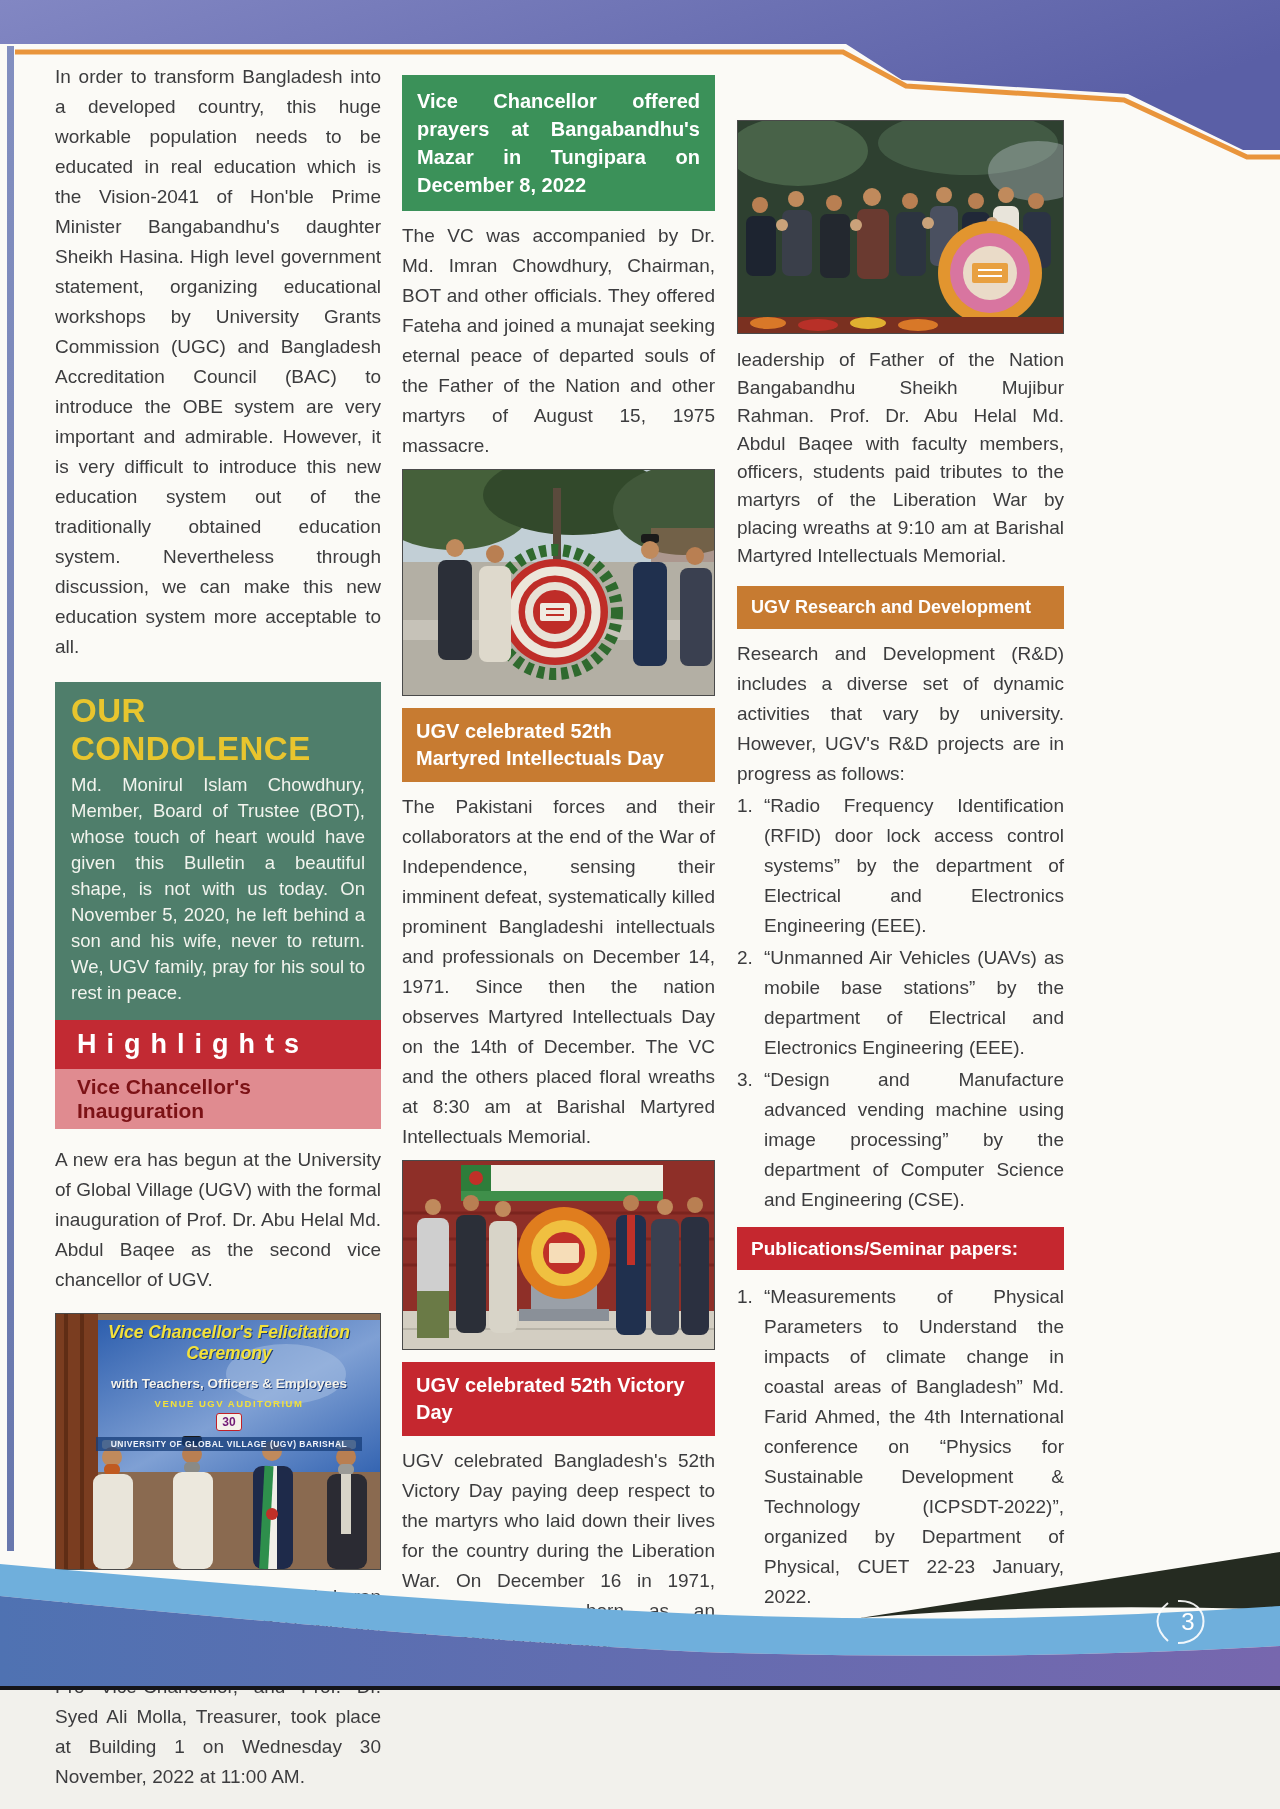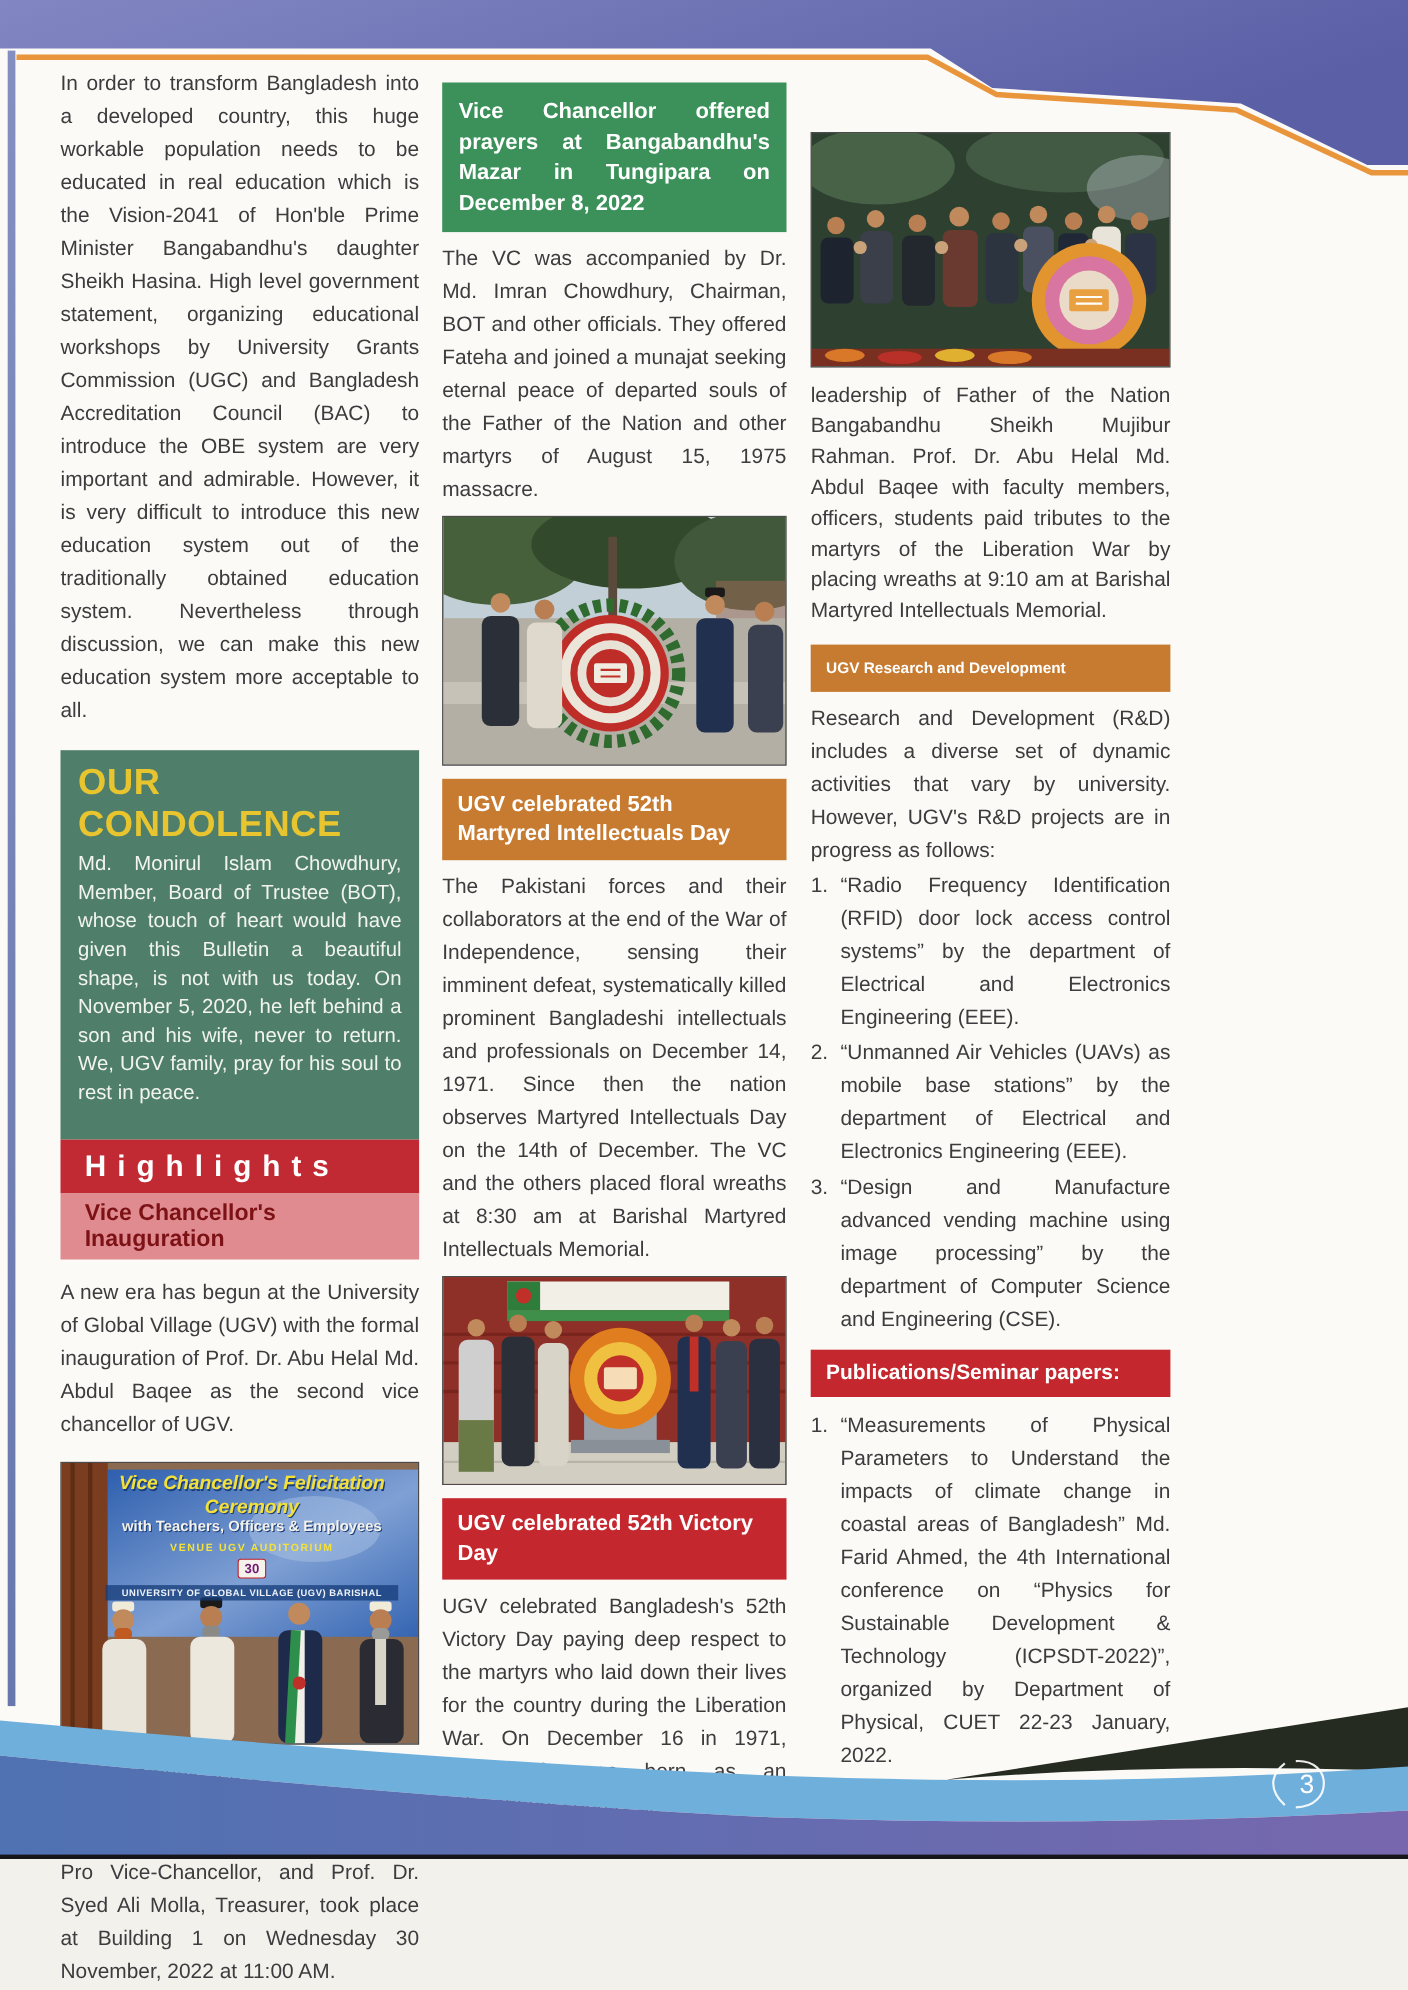--- a/index.html
+++ b/index.html
@@ -15,40 +15,40 @@
   .bottom-deco{top:1540px;height:160px;}
   .left-strip{position:absolute;left:7px;top:46px;width:7px;height:1505px;
     background:linear-gradient(#6d7cb6,#4e60a0);opacity:.85;}
   .col{position:absolute;}
   .col-left{left:55px;top:62px;width:326px;}
   .col-mid{left:402px;top:75px;width:313px;}
   .col-right{left:737px;top:120px;width:327px;}
   .bt{font-size:19px;line-height:30px;color:#3c3c3e;text-align:justify;}
   .bt-tight{line-height:28px;}
   
-  .condolence{margin-top:20px;background:#4f7e6b;padding:10px 16px 30px 16px;}
+  .condolence{margin-top:20px;background:#4f7e6b;padding:10px 16px 14px 16px;}
   .condolence h2{margin:0 0 4px 0;font-size:33px;color:#e8c52e;letter-spacing:.5px;}
   .condolence p{margin:0;font-size:18.5px;line-height:26px;color:#f2f4ee;text-align:justify;}
   
   .hl-banner{background:#c22a33;color:#fff;font-weight:bold;
     font-size:27px;letter-spacing:10px;padding:9px 0 9px 22px;}
   .hl-sub{background:#e08b90;color:#7c1216;font-weight:bold;font-size:21px;
     padding:6px 0 6px 22px;}
   .mt16{margin-top:16px;} .mt12{margin-top:12px;} .mt10{margin-top:10px;}
   
   .photo{position:relative;border:1px solid #4a4a4a;overflow:hidden;background:#888;}
   .photo svg{display:block;}
   .ph-left{margin-top:18px;height:255px;}
   .ph-mid1{margin-top:8px;height:225px;}
   .ph-mid2{margin-top:8px;height:188px;}
   .ph-right{height:212px;}
   .ph-overlay{position:absolute;left:40px;top:8px;right:18px;text-align:center;color:#fff;}
   .ph-title{font-size:17.5px;font-weight:bold;font-style:italic;color:#f3e13a;
     text-shadow:1px 1px 0 #1d3d7a;}
-  .ph-sub{font-size:13.5px;font-weight:bold;color:#f4f2ea;margin-top:0;
+  .ph-sub{font-size:13.5px;font-weight:bold;color:#f4f2ea;margin-top:12px;
     text-shadow:1px 1px 0 #1d3d7a;}
   .ph-venue{font-size:9.5px;font-weight:bold;color:#f3e13a;letter-spacing:1.5px;margin-top:7px;}
   .ph-date{display:inline-block;margin-top:4px;background:#f4f2ea;color:#701a75;
     font-size:12px;font-weight:bold;padding:1px 5px;border-radius:3px;border:1px solid #c02028;}
   .ph-org{font-size:8.5px;font-weight:bold;color:#eef2fa;letter-spacing:.5px;margin-top:6px;
     background:rgba(22,60,120,.75);padding:2px 0;}
   
   .g-box{background:#3b9159;color:#fff;font-weight:bold;font-size:20px;line-height:28px;
     padding:12px 15px;text-align:justify;}
   .o-banner{background:#c77b31;color:#fff;font-weight:bold;font-size:20px;line-height:27px;
@@ -271,21 +271,21 @@
       <rect x="0" y="196" width="325" height="16" fill="#7a3020"></rect>
       <ellipse cx="30" cy="202" rx="18" ry="6" fill="#d87828"></ellipse>
       <ellipse cx="80" cy="204" rx="20" ry="6" fill="#b83028"></ellipse>
       <ellipse cx="130" cy="202" rx="18" ry="6" fill="#e0b030"></ellipse>
       <ellipse cx="180" cy="204" rx="20" ry="6" fill="#d87828"></ellipse>
     </svg>
   </div>
 
   <p class="bt bt-tight mt12" style="margin-bottom:0">leadership of Father of the Nation Bangabandhu Sheikh Mujibur Rahman. Prof. Dr. Abu Helal Md. Abdul Baqee with faculty members, officers, students paid tributes to the martyrs of the Liberation War by placing wreaths at 9:10 am at Barishal Martyred Intellectuals Memorial.</p>
 
-  <div class="o-banner" style="margin-top:16px;padding:8px 14px;font-size:14px;">UGV Research and Development</div>
+  <div class="o-banner" style="margin-top:16px;padding:8px 14px;font-size:18px;">UGV Research and Development</div>
   <p class="bt mt10" style="margin-bottom:0">Research and Development (R&amp;D) includes a diverse set of dynamic activities that vary by university. However, UGV's R&amp;D projects are in progress as follows:</p>
 
   <div class="num-item">
     <span class="num">1.</span>
     <span class="itext">“Radio Frequency Identification (RFID) door lock access control systems” by the department of Electrical and Electronics Engineering (EEE).</span>
   </div>
   <div class="num-item">
     <span class="num">2.</span>
     <span class="itext">“Unmanned Air Vehicles (UAVs) as mobile base stations” by the department of Electrical and Electronics Engineering (EEE).</span>
   </div>

